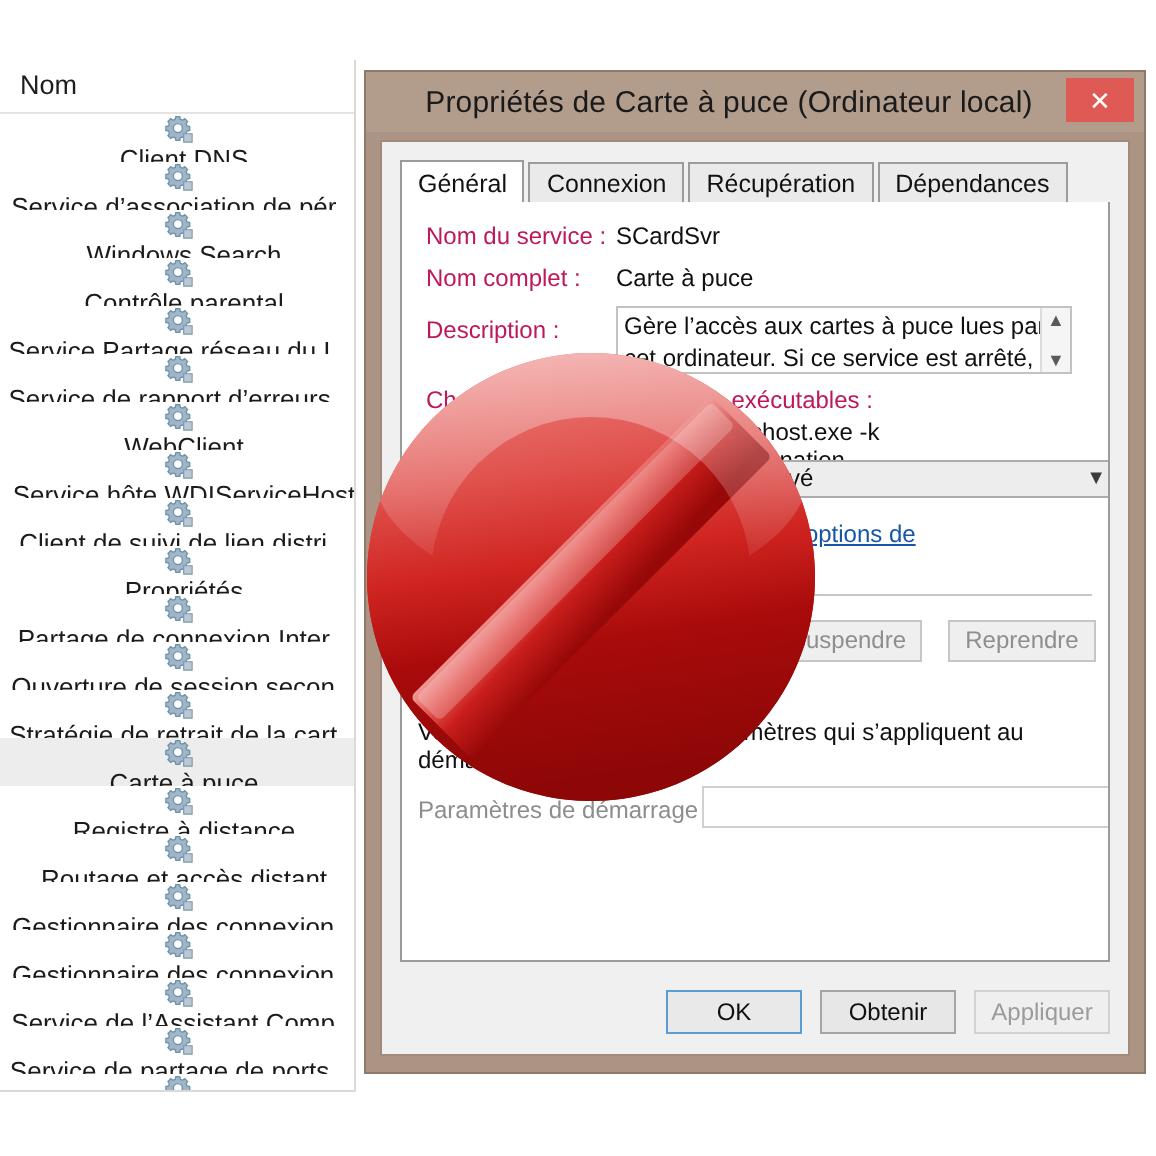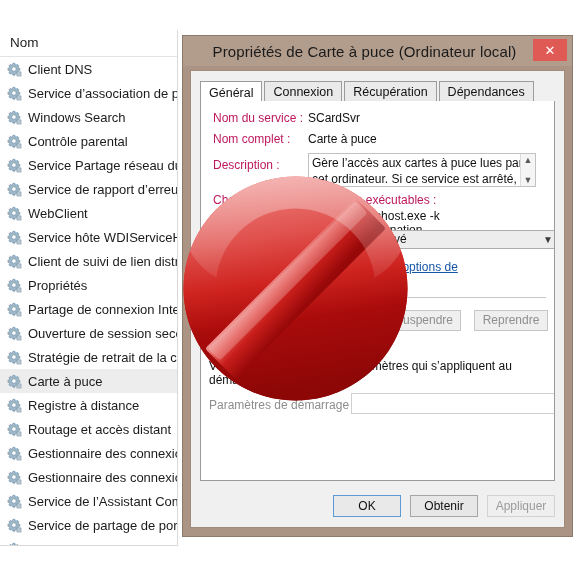--- a/index.html
+++ b/index.html
@@ -19,21 +19,21 @@
   }
   #services-header{
     height:26px;line-height:26px;padding-left:10px;
     font-size:13.5px;color:#1d1d1d;background:#ffffff;
     border-bottom:1px solid #e3e3e3;
     font-family:"Liberation Sans", sans-serif;
   }
   .svc-row{
     height:24px;display:flex;align-items:center;
     padding-left:7px;white-space:nowrap;overflow:hidden;
-    font-size:13px;color:#1b1b1b;
+    font-size:13px;color:#1b1b1b;flex-direction:column;
   }
   .svc-row.selected{background:#ededed;}
   .gear{
     width:15px;height:15px;flex:0 0 15px;margin-right:6px;position:relative;
   }
   .gear svg{display:block;}
   .svc-label{overflow:hidden;text-overflow:clip;white-space:nowrap;}
 
   
   #dialog{
@@ -60,21 +60,21 @@
   }
   #dialog-body{
     position:absolute;left:7px;top:34px;right:7px;bottom:8px;
     background:#f0f0f0;border:1px solid #9f8a7b;
     box-sizing:border-box;
   }
 
   
   #tabstrip{
     position:absolute;left:9px;top:9px;right:9px;height:22px;
-    display:flex;align-items:center;
+    display:flex;align-items:flex-end;
     border-bottom:1px solid #9b9b9b;
   }
   .tab{
     height:21px;line-height:20px;padding:0 8px;
     font-size:12.5px;color:#111;
     background:#eaeaea;border:1px solid #9b9b9b;border-bottom:none;
     margin-right:2px;box-sizing:border-box;cursor:pointer;
     font-family:"Liberation Sans", sans-serif;
   }
   .tab.active{background:#ffffff;height:23px;line-height:22px;position:relative;top:1px;}

